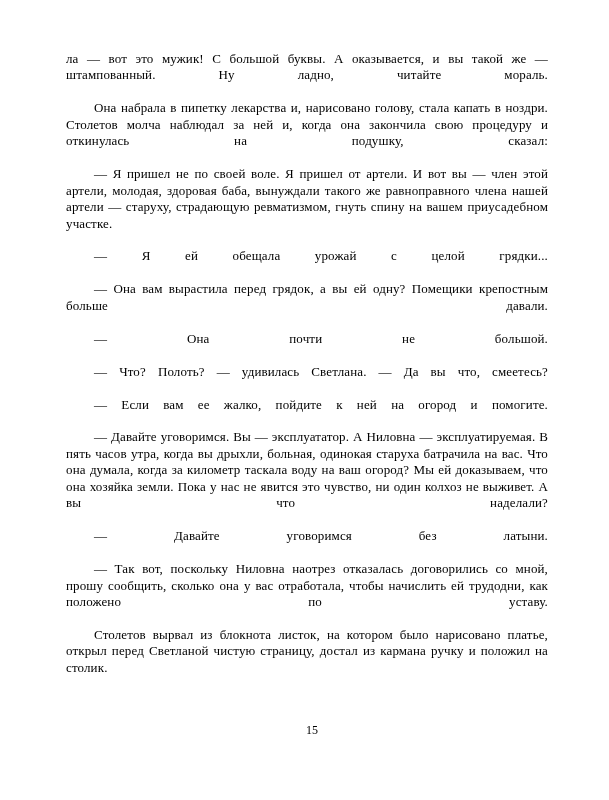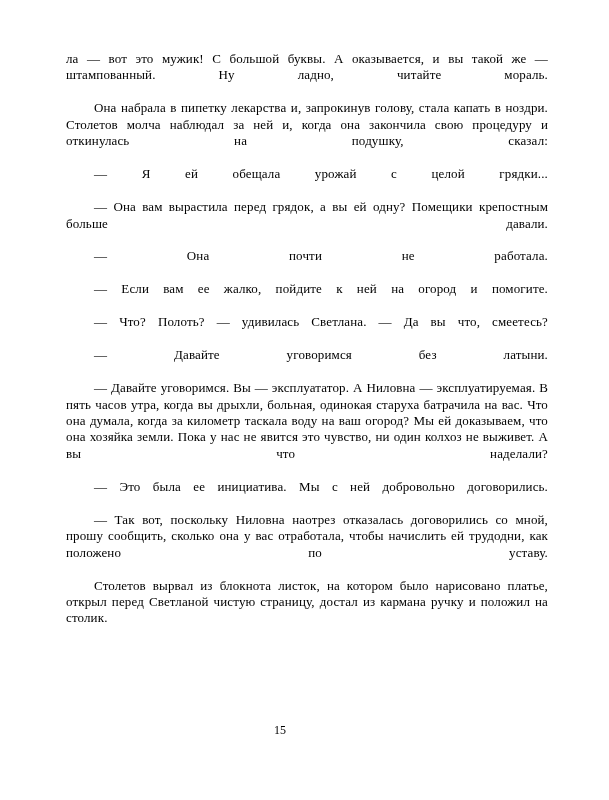--- a/index.html
+++ b/index.html
@@ -63,39 +63,40 @@
 
   .page-number {
     position: absolute;
     left: 0;
     top: 722px;
     width: 560px;
     text-align: center;
     font-size: 12px;
     line-height: 16px;
     font-family: "Liberation Serif", "DejaVu Serif", serif;
+    padding-left: 32px;
   }
 </style>
 </head>
 <body>
 
 <div class="page">
 
   <div class="text-column">
 
     <p class="para no-indent">ла — вот это мужик! С большой буквы. А оказывается, и вы такой же — штампованный. Ну ладно, читайте мораль.</p>
-    <p class="para">Она набрала в пипетку лекарства и, запрокинув голову, стала капать в ноздри. Столетов молча наблюдал за ней и, когда она закончила свою процедуру и откинулась на подушку, сказал:</p>
+    <p class="para">Она набрала в пипетку лекарства и, нарисовано голову, стала капать в ноздри. Столетов молча наблюдал за ней и, когда она закончила свою процедуру и откинулась на подушку, сказал:</p>
+    <p class="para dialogue">— Я пришел не по своей воле. Я пришел от артели. И вот вы — член этой артели, молодая, здоровая баба, вынуждали такого же равноправного члена нашей артели — старуху, страдающую ревматизмом, гнуть спину на вашем приусадебном участке.</p>
     <p class="para dialogue">— Я ей обещала урожай с целой грядки...</p>
     <p class="para dialogue">— Она вам вырастила перед грядок, а вы ей одну? Помещики крепостным больше давали.</p>
-    <p class="para dialogue">— Она почти не работала.</p>
+    <p class="para dialogue">— Она почти не большой.</p>
+    <p class="para dialogue">— Что? Полоть? — удивилась Светлана. — Да вы что, смеетесь?</p>
     <p class="para dialogue">— Если вам ее жалко, пойдите к ней на огород и помогите.</p>
-    <p class="para dialogue">— Что? Полоть? — удивилась Светлана. — Да вы что, смеетесь?</p>
+    <p class="para dialogue">— Давайте уговоримся. Вы — эксплуататор. А Ниловна — эксплуатируемая. В пять часов утра, когда вы дрыхли, больная, одинокая старуха батрачила на вас. Что она думала, когда за километр таскала воду на ваш огород? Мы ей доказываем, что она хозяйка земли. Пока у нас не явится это чувство, ни один колхоз не выживет. А вы что наделали?</p>
     <p class="para dialogue">— Давайте уговоримся без латыни.</p>
-    <p class="para dialogue">— Давайте уговоримся. Вы — эксплуататор. А Ниловна — эксплуатируемая. В пять часов утра, когда вы дрыхли, больная, одинокая старуха батрачила на вас. Что она думала, когда за километр таскала воду на ваш огород? Мы ей доказываем, что она хозяйка земли. Пока у нас не явится это чувство, ни один колхоз не выживет. А вы что наделали?</p>
-    <p class="para dialogue">— Это была ее инициатива. Мы с ней добровольно договорились.</p>
     <p class="para dialogue">— Так вот, поскольку Ниловна наотрез отказалась договорились со мной, прошу сообщить, сколько она у вас отработала, чтобы начислить ей трудодни, как положено по уставу.</p>
     <p class="para">Столетов вырвал из блокнота листок, на котором было нарисовано платье, открыл перед Светланой чистую страницу, достал из кармана ручку и положил на столик.</p>
 
   </div>
 
   <div class="page-number">15</div>
 
 </div>
 
 </body></html>

